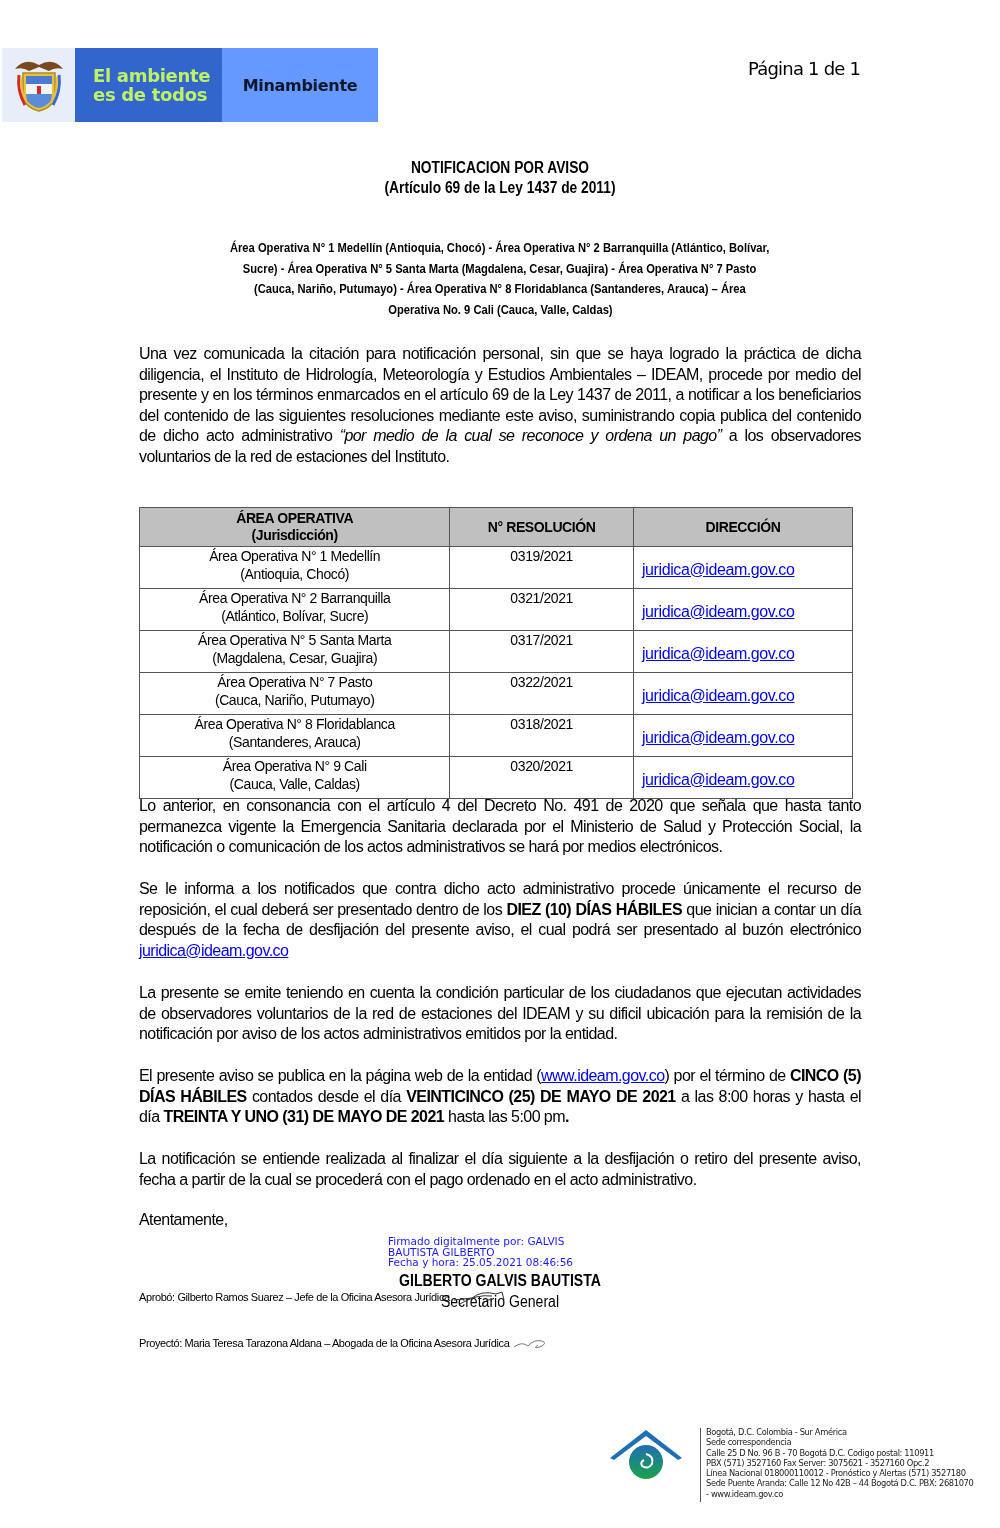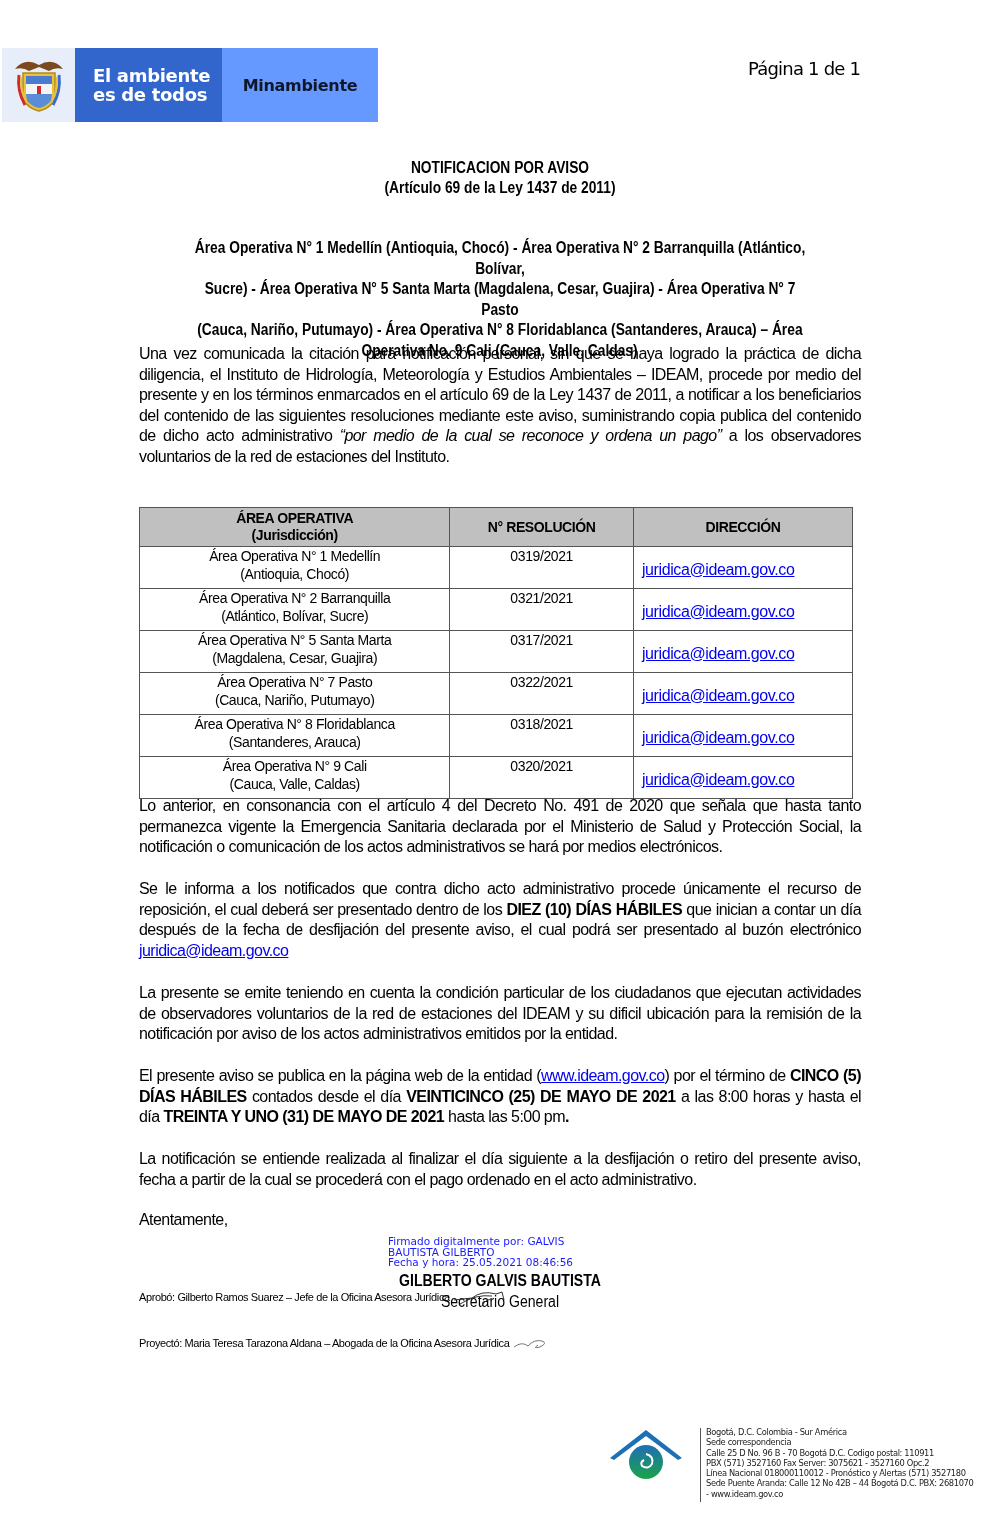--- a/index.html
+++ b/index.html
@@ -2,29 +2,29 @@
 <html><head>
 <meta charset="utf-8">
 <style>
   html, body { margin:0; padding:0; background:#ffffff; }
   body { width:1000px; height:1528px; position:relative; overflow:hidden;
          font-family:"Liberation Sans", sans-serif; color:#000; }
 
   
   .banner { position:absolute; left:2px; top:48px; width:376px; height:74px; display:flex; }
   .banner .crest { width:73px; height:74px; background:#e8eef9; display:flex; align-items:center; justify-content:center; }
-  .banner .slogan { width:147px; height:74px; background:#3366cc; color:#ffffff; display:flex; flex-direction:column; justify-content:center; padding-left:18px; box-sizing:border-box; font-family:"DejaVu Sans", sans-serif; font-weight:bold; font-size:18px; line-height:19px; letter-spacing:-0.3px; }
+  .banner .slogan { width:147px; height:74px; background:#3366cc; color:#bef264; display:flex; flex-direction:column; justify-content:center; padding-left:18px; box-sizing:border-box; font-family:"DejaVu Sans", sans-serif; font-weight:bold; font-size:18px; line-height:19px; letter-spacing:-0.3px; }
   .banner .ministry { width:156px; height:74px; background:#6699ff; color:#0f172a; display:flex; align-items:center; justify-content:center; font-family:"DejaVu Sans", sans-serif; font-weight:bold; font-size:16px; letter-spacing:-0.3px; }
 
   .page-num { position:absolute; left:728px; top:58px; font-family:"DejaVu Sans", sans-serif; font-size:18px; letter-spacing:-0.8px;margin-left:20px; }
 
   .center { position:absolute; left:140px; width:720px; text-align:center; }
   .title { top:158px; font-weight:bold; font-size:16px; line-height:20px; transform:scaleX(0.86); }
   .subtitle { top:178px; font-weight:bold; font-size:16px; line-height:20px; transform:scaleX(0.86); }
-  .areas { top:238px; font-weight:bold; font-size:16px; line-height:20.5px; }
+  .areas { top:238px; font-weight:bold; font-size:13px; line-height:20.5px; }
   .areas span { display:inline-block; transform:scaleX(0.86); }
 
   .para { position:absolute; left:139px; width:722px; font-size:16px; line-height:20.5px; text-align:justify; letter-spacing:-0.55px; word-spacing:0px; }
   .para b { font-weight:bold; }
   .para i { font-style:italic; }
   a.link { color:#0000ee; text-decoration:underline; }
 
   table.res { position:absolute; left:139px; top:507px; width:714px; border-collapse:collapse; font-size:14px; letter-spacing:-0.4px; }
   table.res th, table.res td { border:1px solid #555; padding:0; text-align:center; vertical-align:top; }
   table.res th { background:#c0c0c0; font-weight:bold; height:38px; vertical-align:middle; line-height:17px; }

